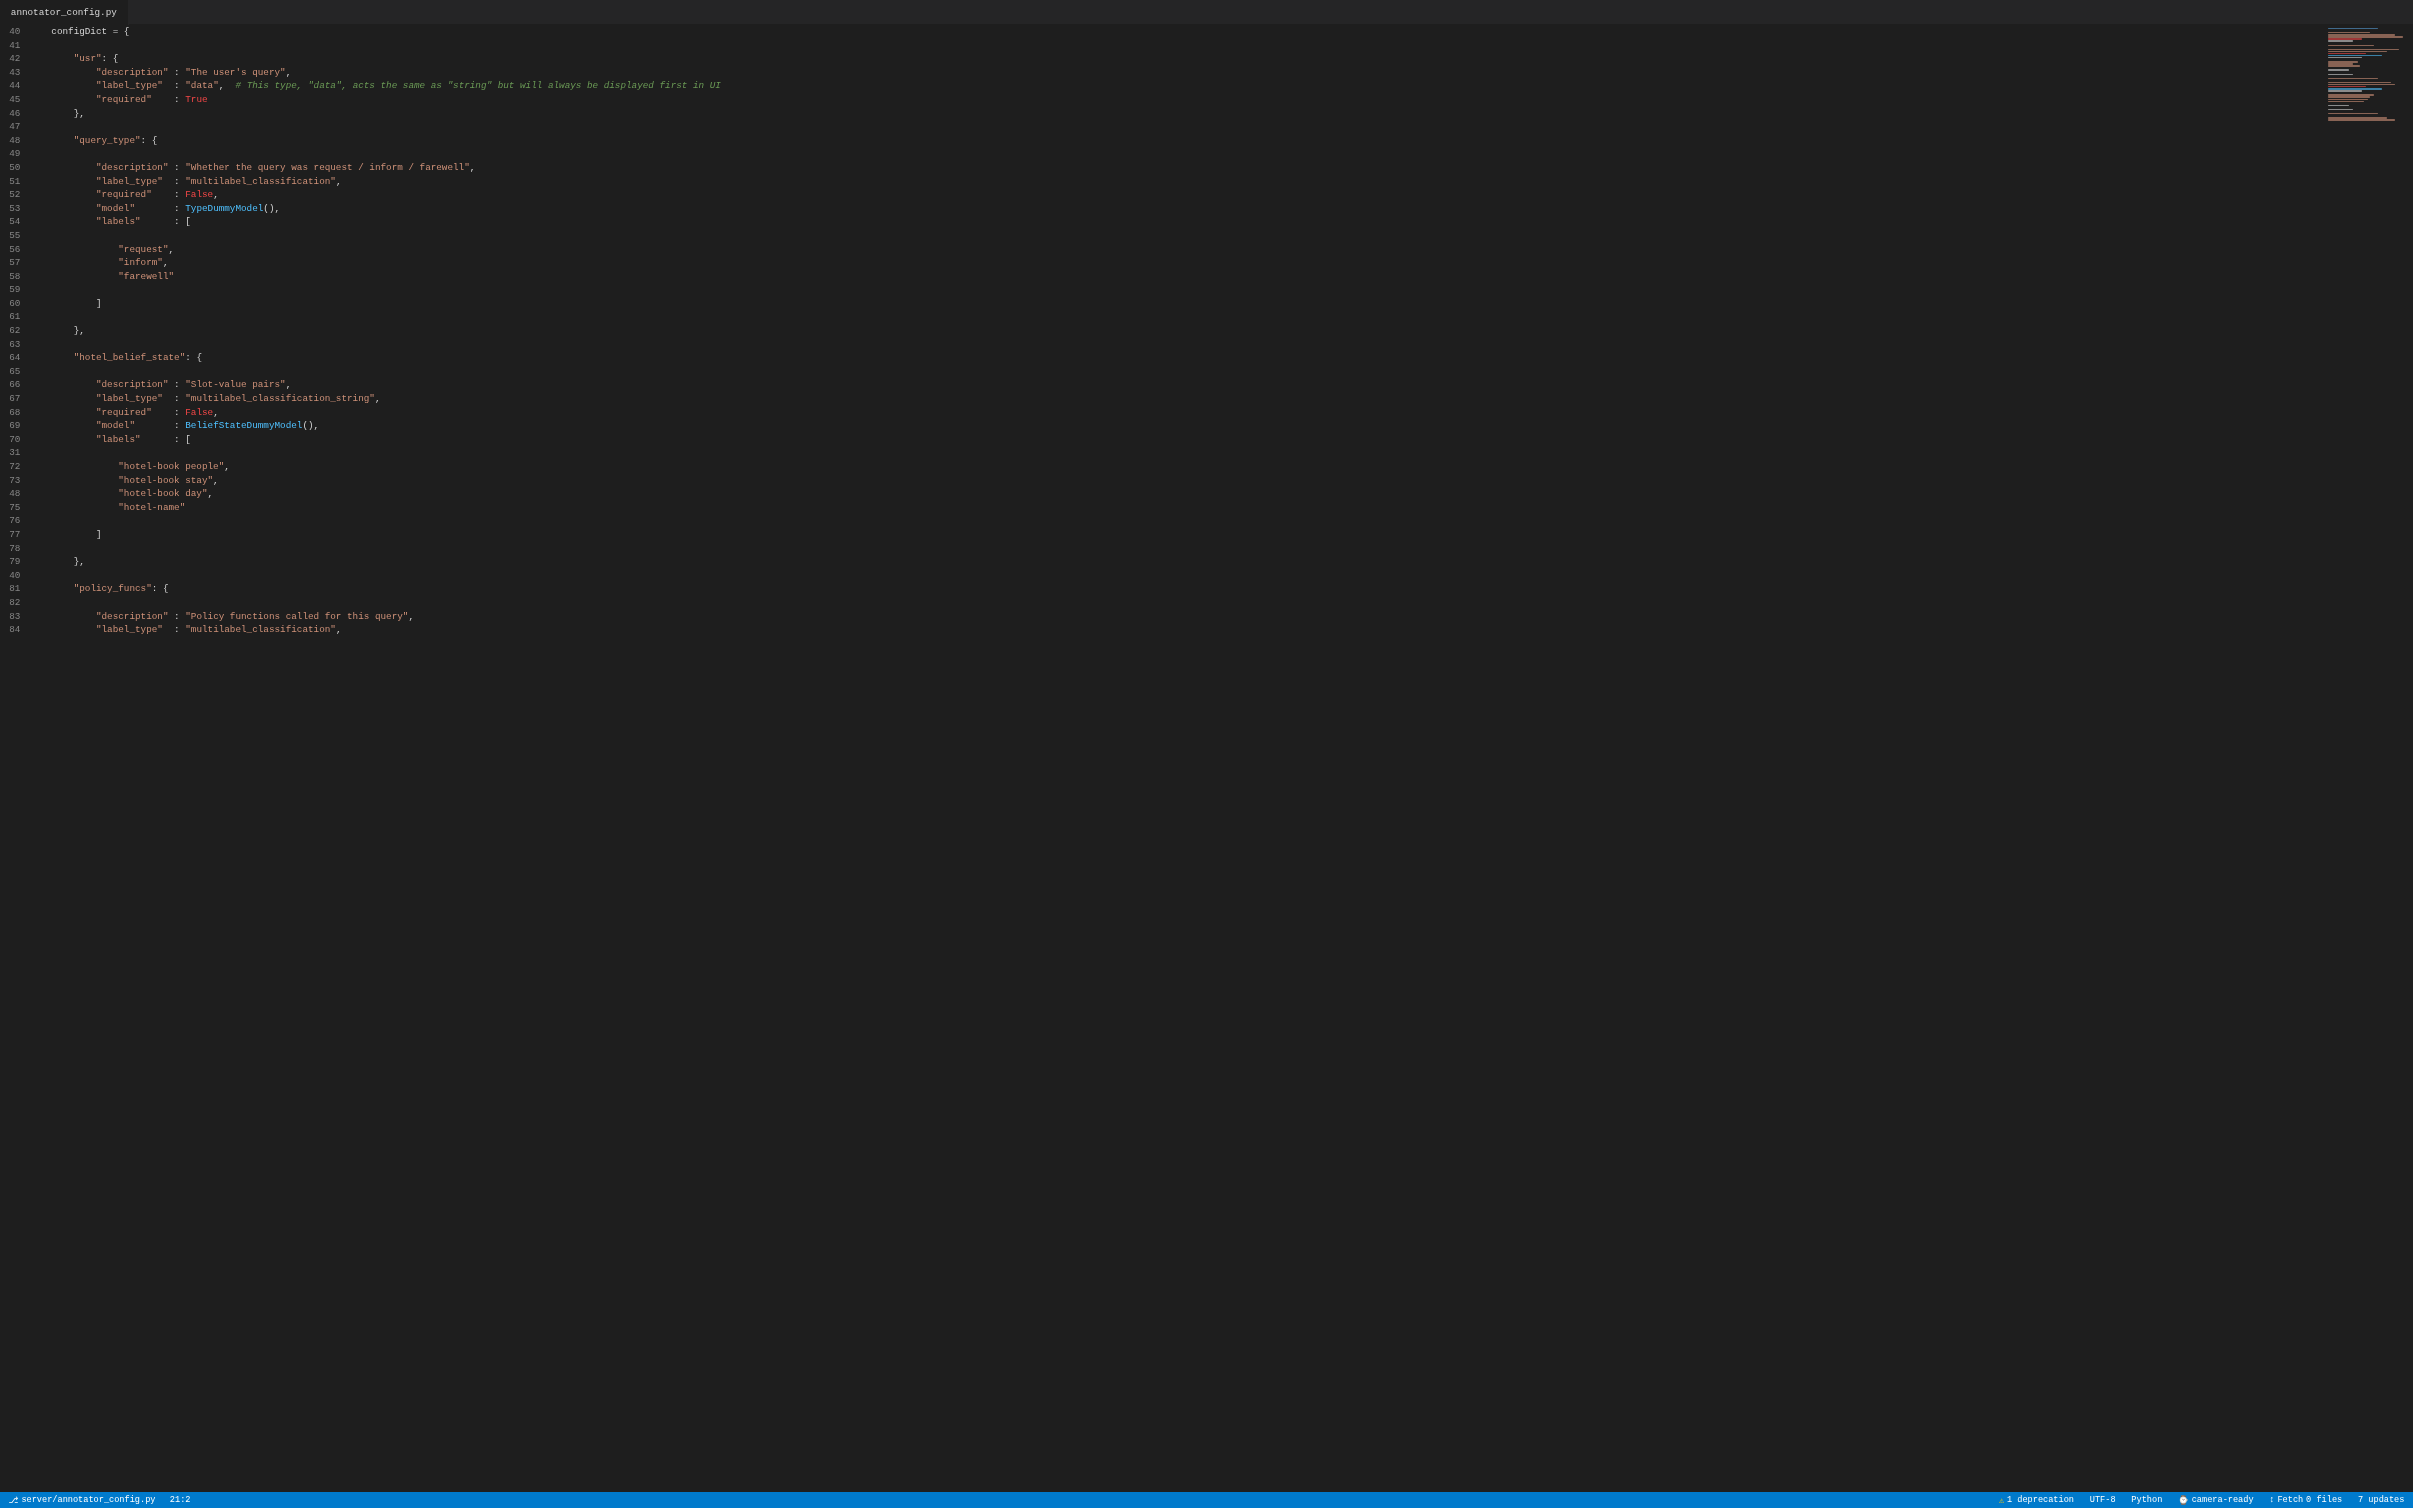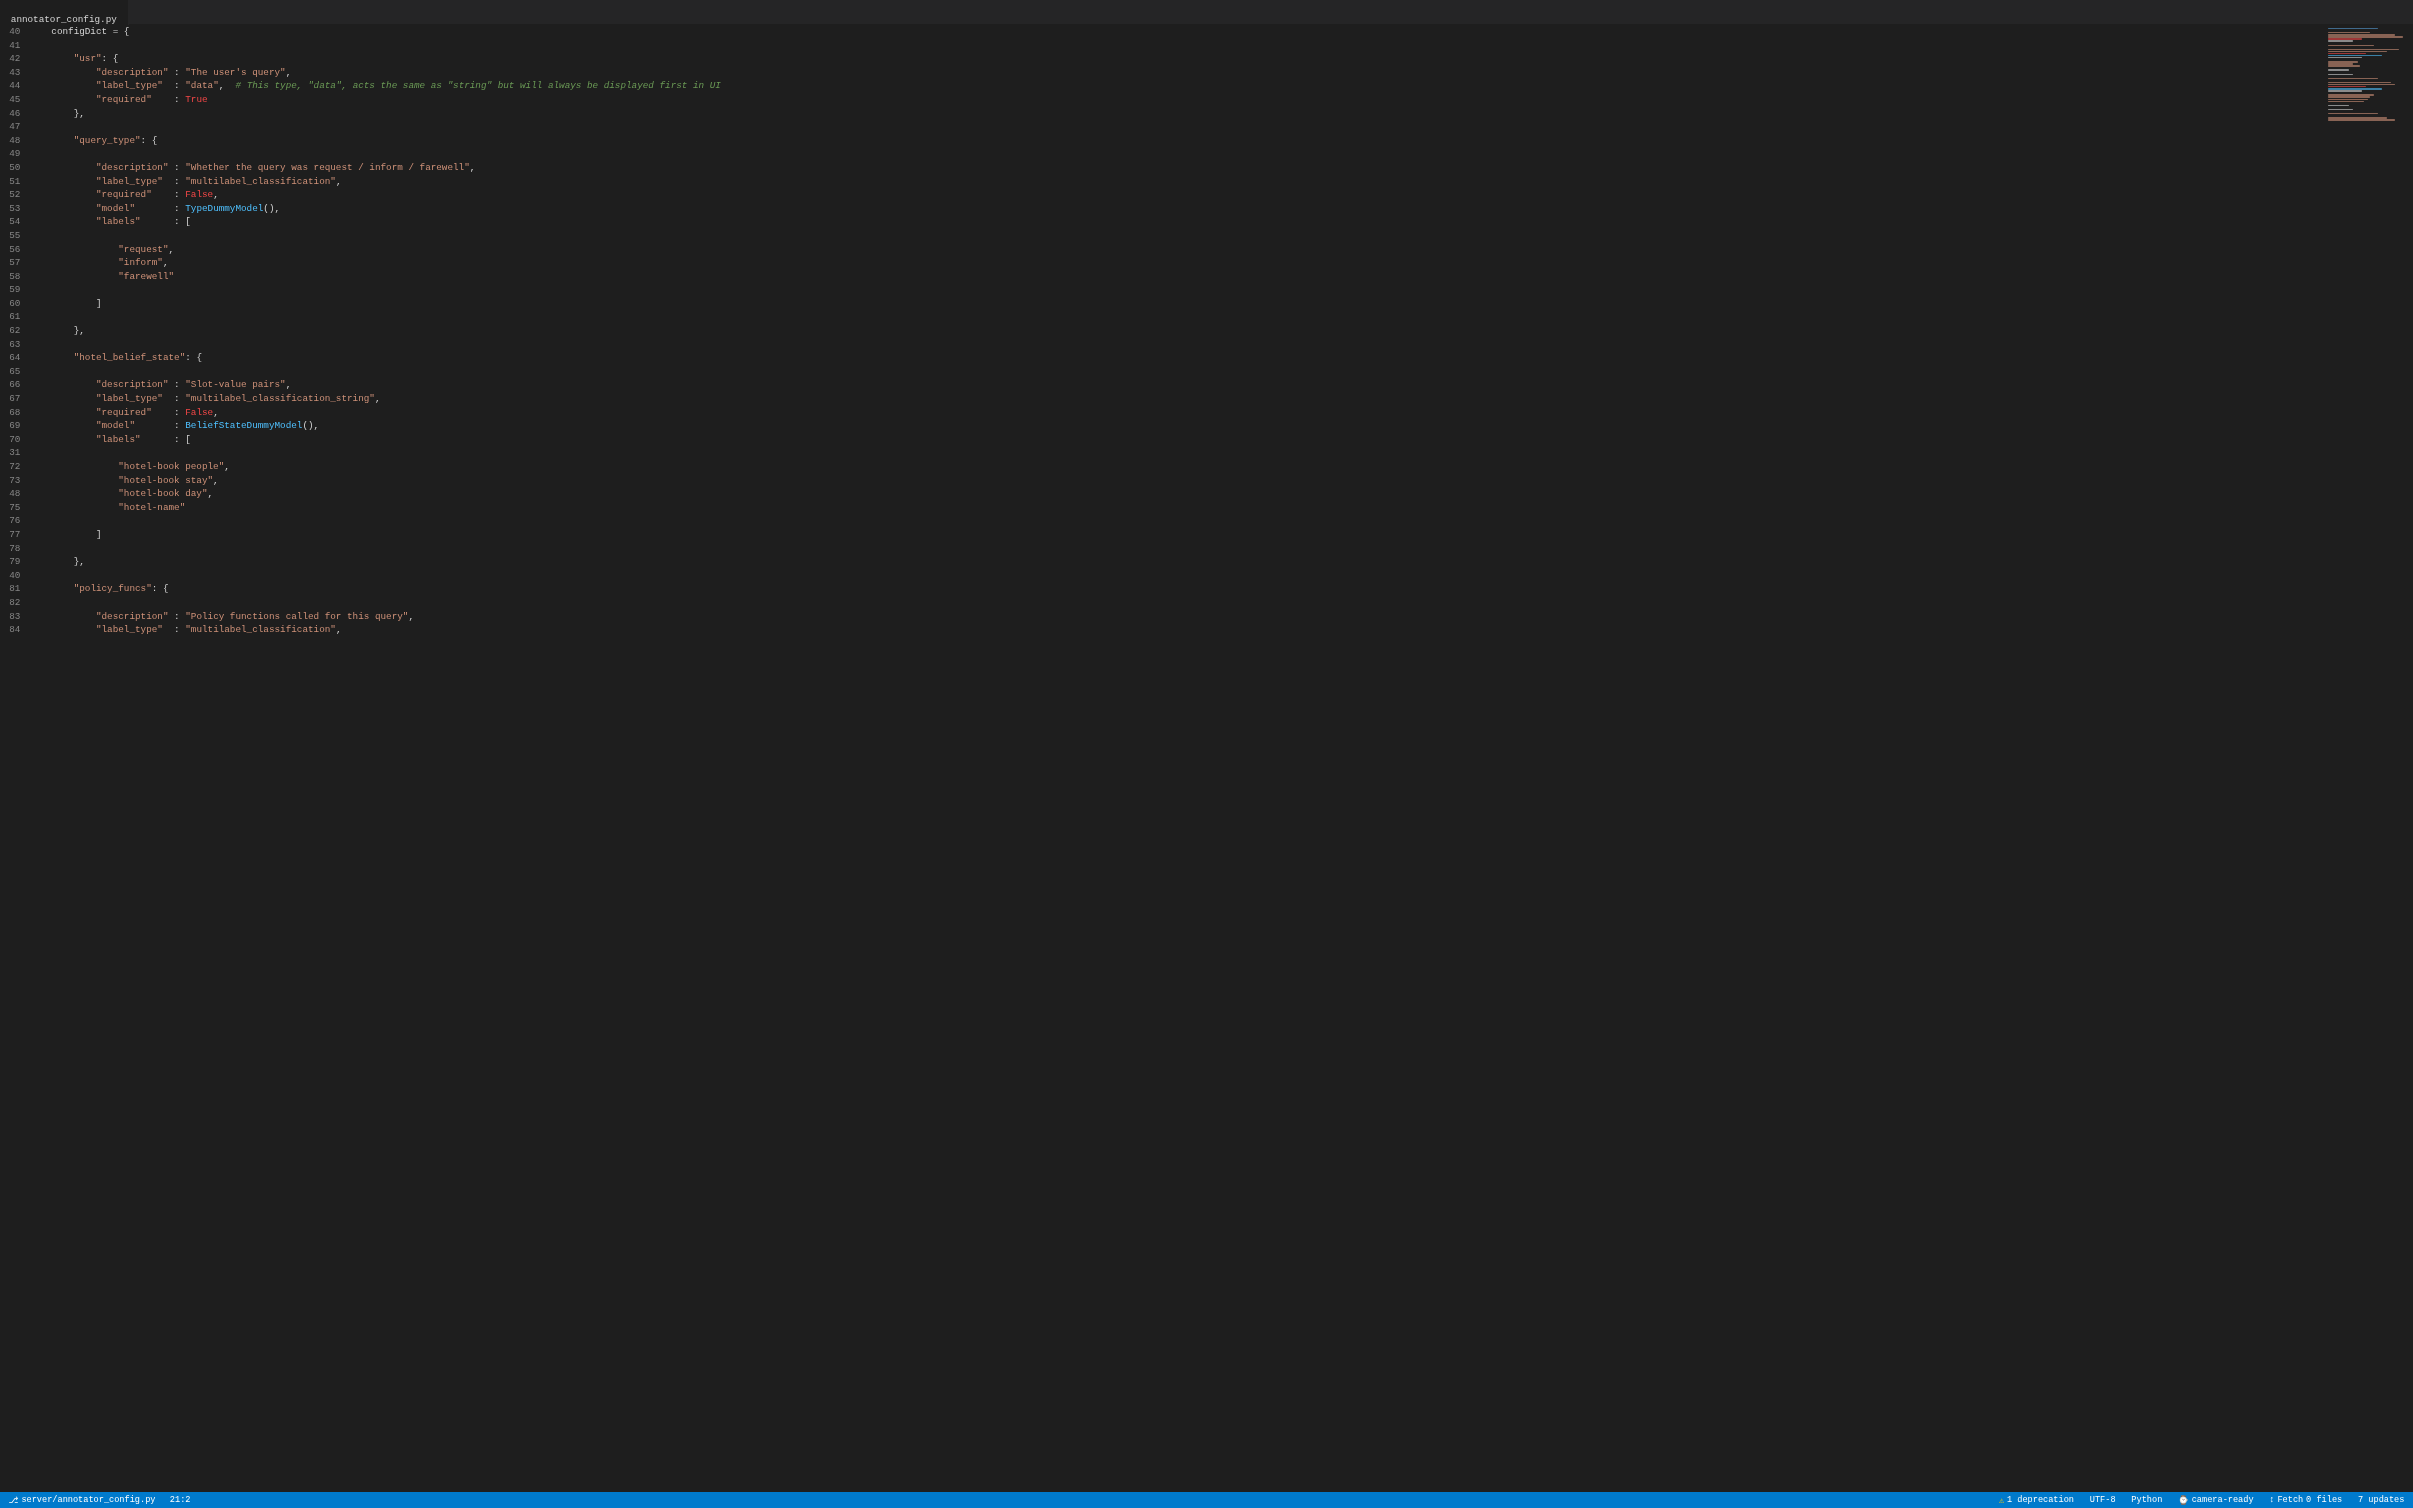--- a/index.html
+++ b/index.html
@@ -27,21 +27,21 @@
       border-bottom: 0.7px solid #1e1e1e;
       flex-shrink: 0;
     }
 
     .tab {
       background-color: #1e1e1e;
       color: #d4d4d4;
       padding: 0 10.8px;
       height: 25px;
       display: flex;
-      align-items: flex-end;
+      align-items: center;
       font-size: 9.3px;
       border-right: 0.7px solid #252526;
       cursor: pointer;
       white-space: nowrap;
     }
 
     .editor-container {
       display: flex;
       flex: 1;
       overflow: hidden;

